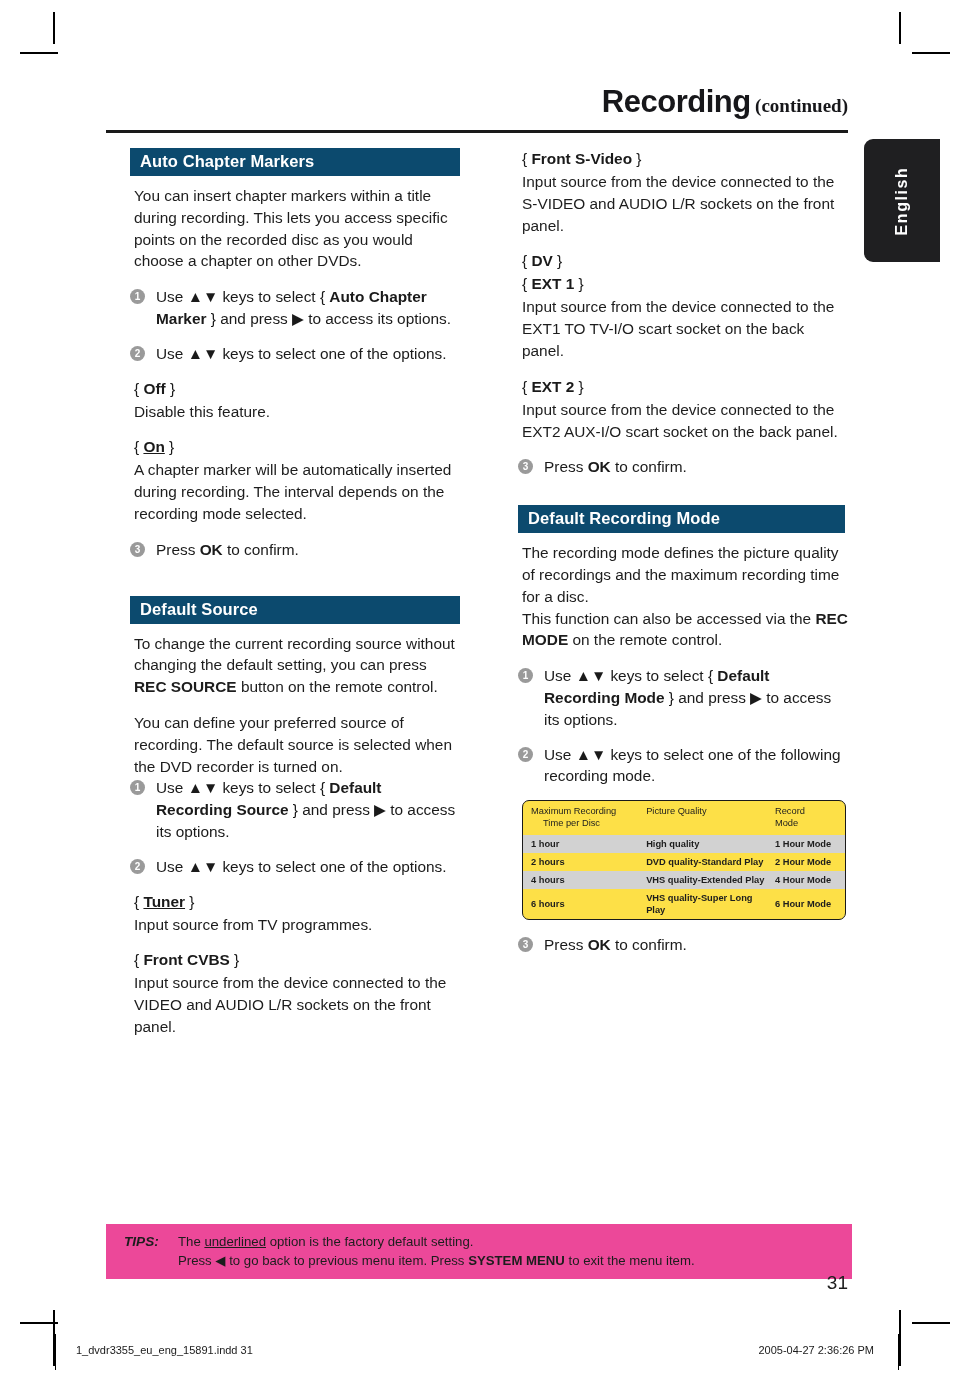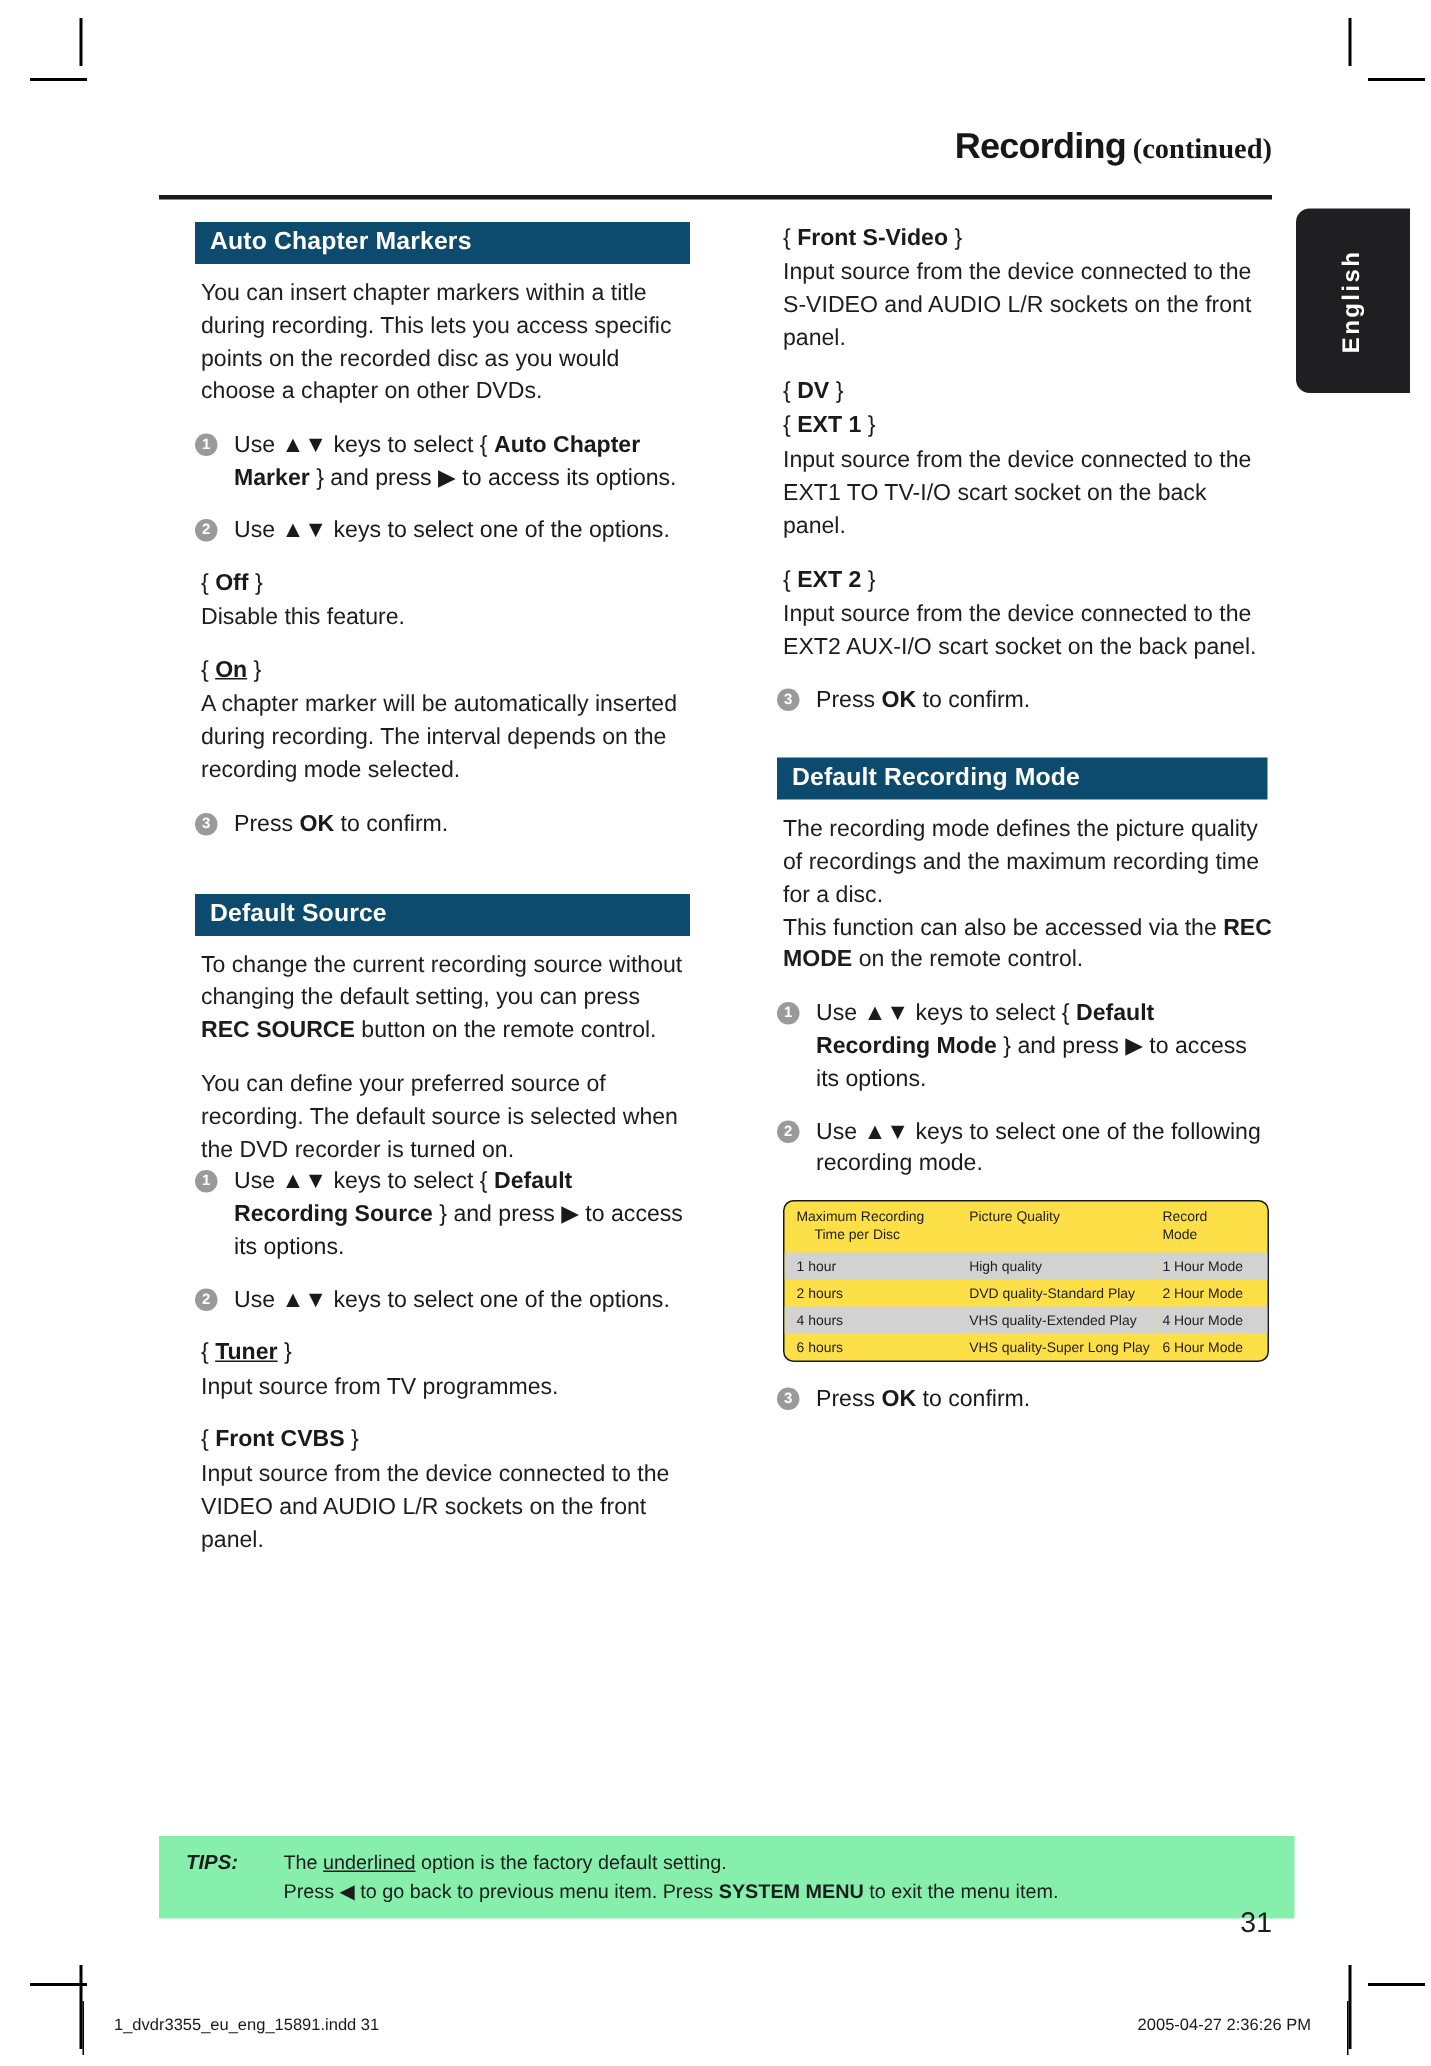--- a/index.html
+++ b/index.html
@@ -32,21 +32,21 @@
 
   
   .page-title {
     position: absolute;
     right: 106px;
     top: 84px;
     text-align: right;
     white-space: nowrap;
   }
   .page-title .main {
-    font-size: 24px;
+    font-size: 31px;
     font-weight: bold;
     letter-spacing: -0.5px;
     color: #17171a;
   }
   .page-title .cont {
     font-size: 19px;
     font-weight: bold;
     color: #17171a;
     font-family: Liberation Serif, serif;
   }
@@ -165,38 +165,39 @@
   .rec-table th {
     font-weight: normal;
     padding: 5px 4px 6px 4px;
     vertical-align: top;
     text-align: left;
     line-height: 11.5px;
   }
   .rec-table td {
     padding: 3px 4px 3px 4px;
     line-height: 12px;
+    font-weight: bold;
   }
   .rec-table tr.shade td { background: #d2d2d2; }
   .rec-table .c1 { width: 37%; padding-left: 8px; }
   .rec-table .c2 { width: 40%; }
   .rec-table .c3 { width: 23%; }
   .rec-table th.c1 { text-align: left; }
   .rec-table th.c3 { text-align: left; }
   .rec-table .th1-l2 { display: block; padding-left: 12px; }
   .rec-table .th3-l2 { display: block; }
 
   
   .tips {
     position: absolute;
     left: 106px;
     top: 1224px;
     width: 742px;
-    background: #86efac;
-    padding: 8px 0 9px 15px;
+    background: #ec4899;
+    padding: 8px 0 9px 4px;
     font-size: 13.2px;
     line-height: 19px;
     color: #1d1d1d;
   }
   .tips .lbl {
     position: absolute;
     left: 18px;
     top: 8px;
     font-weight: bold;
     font-style: italic;

